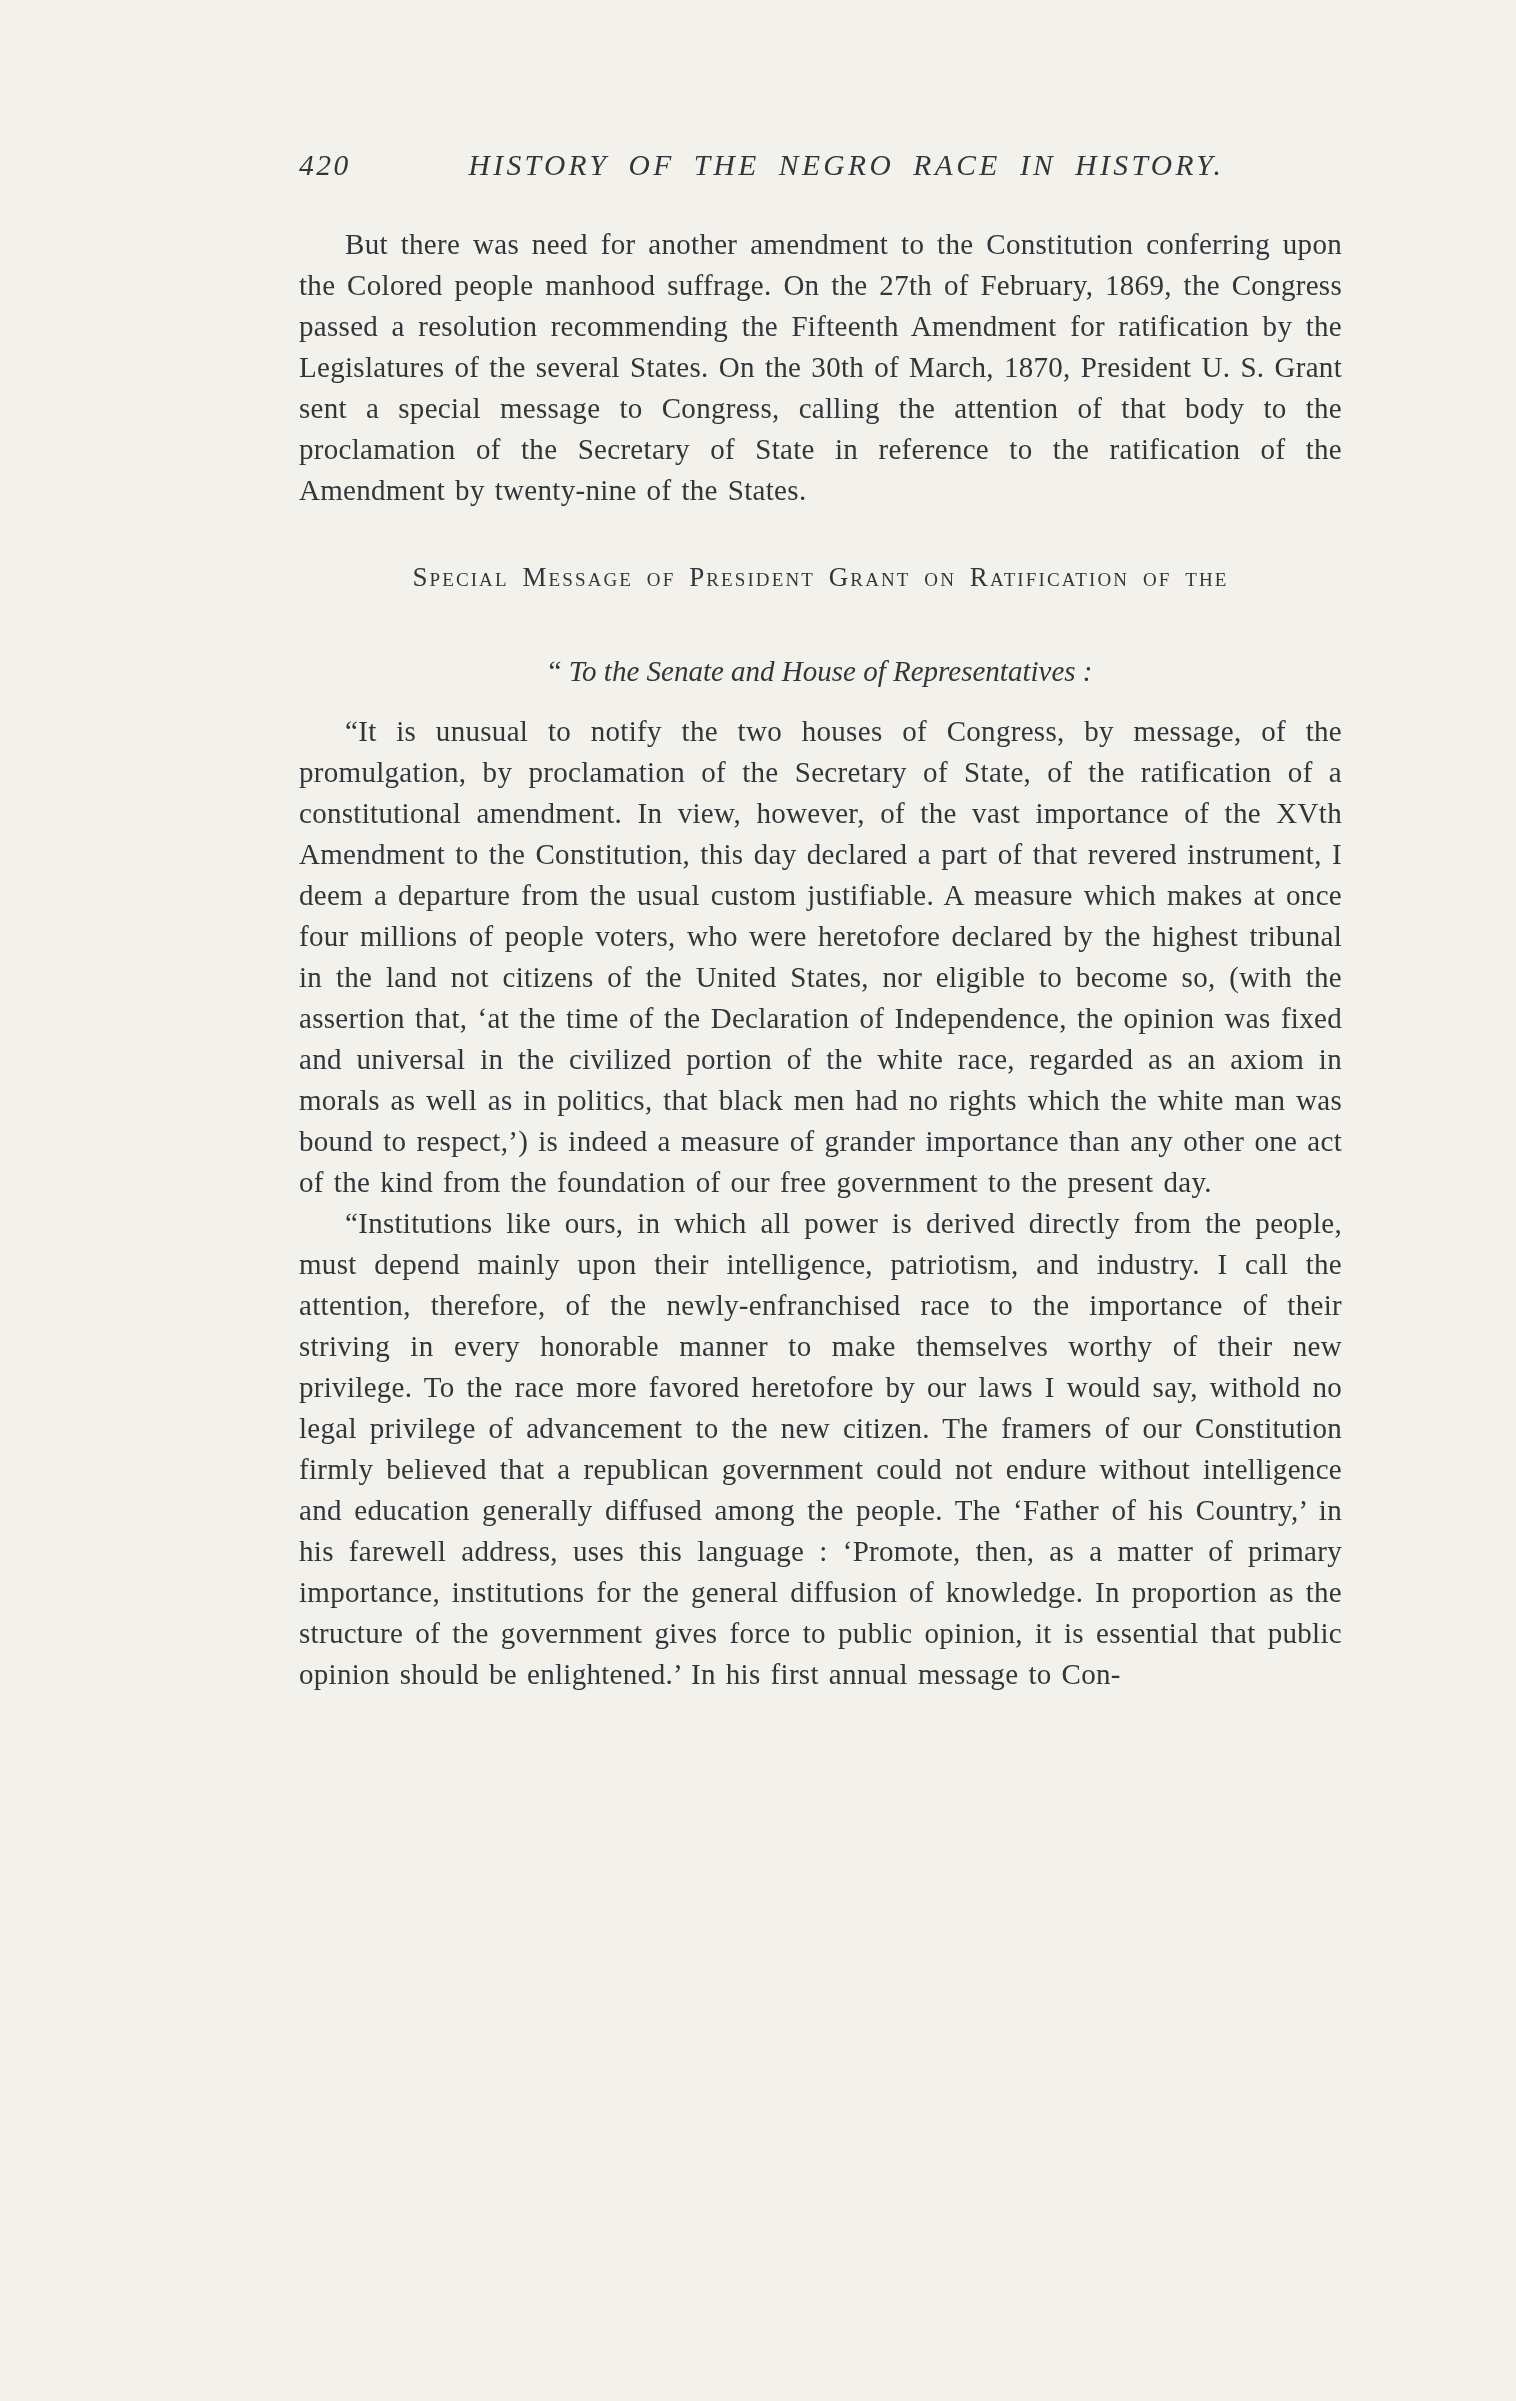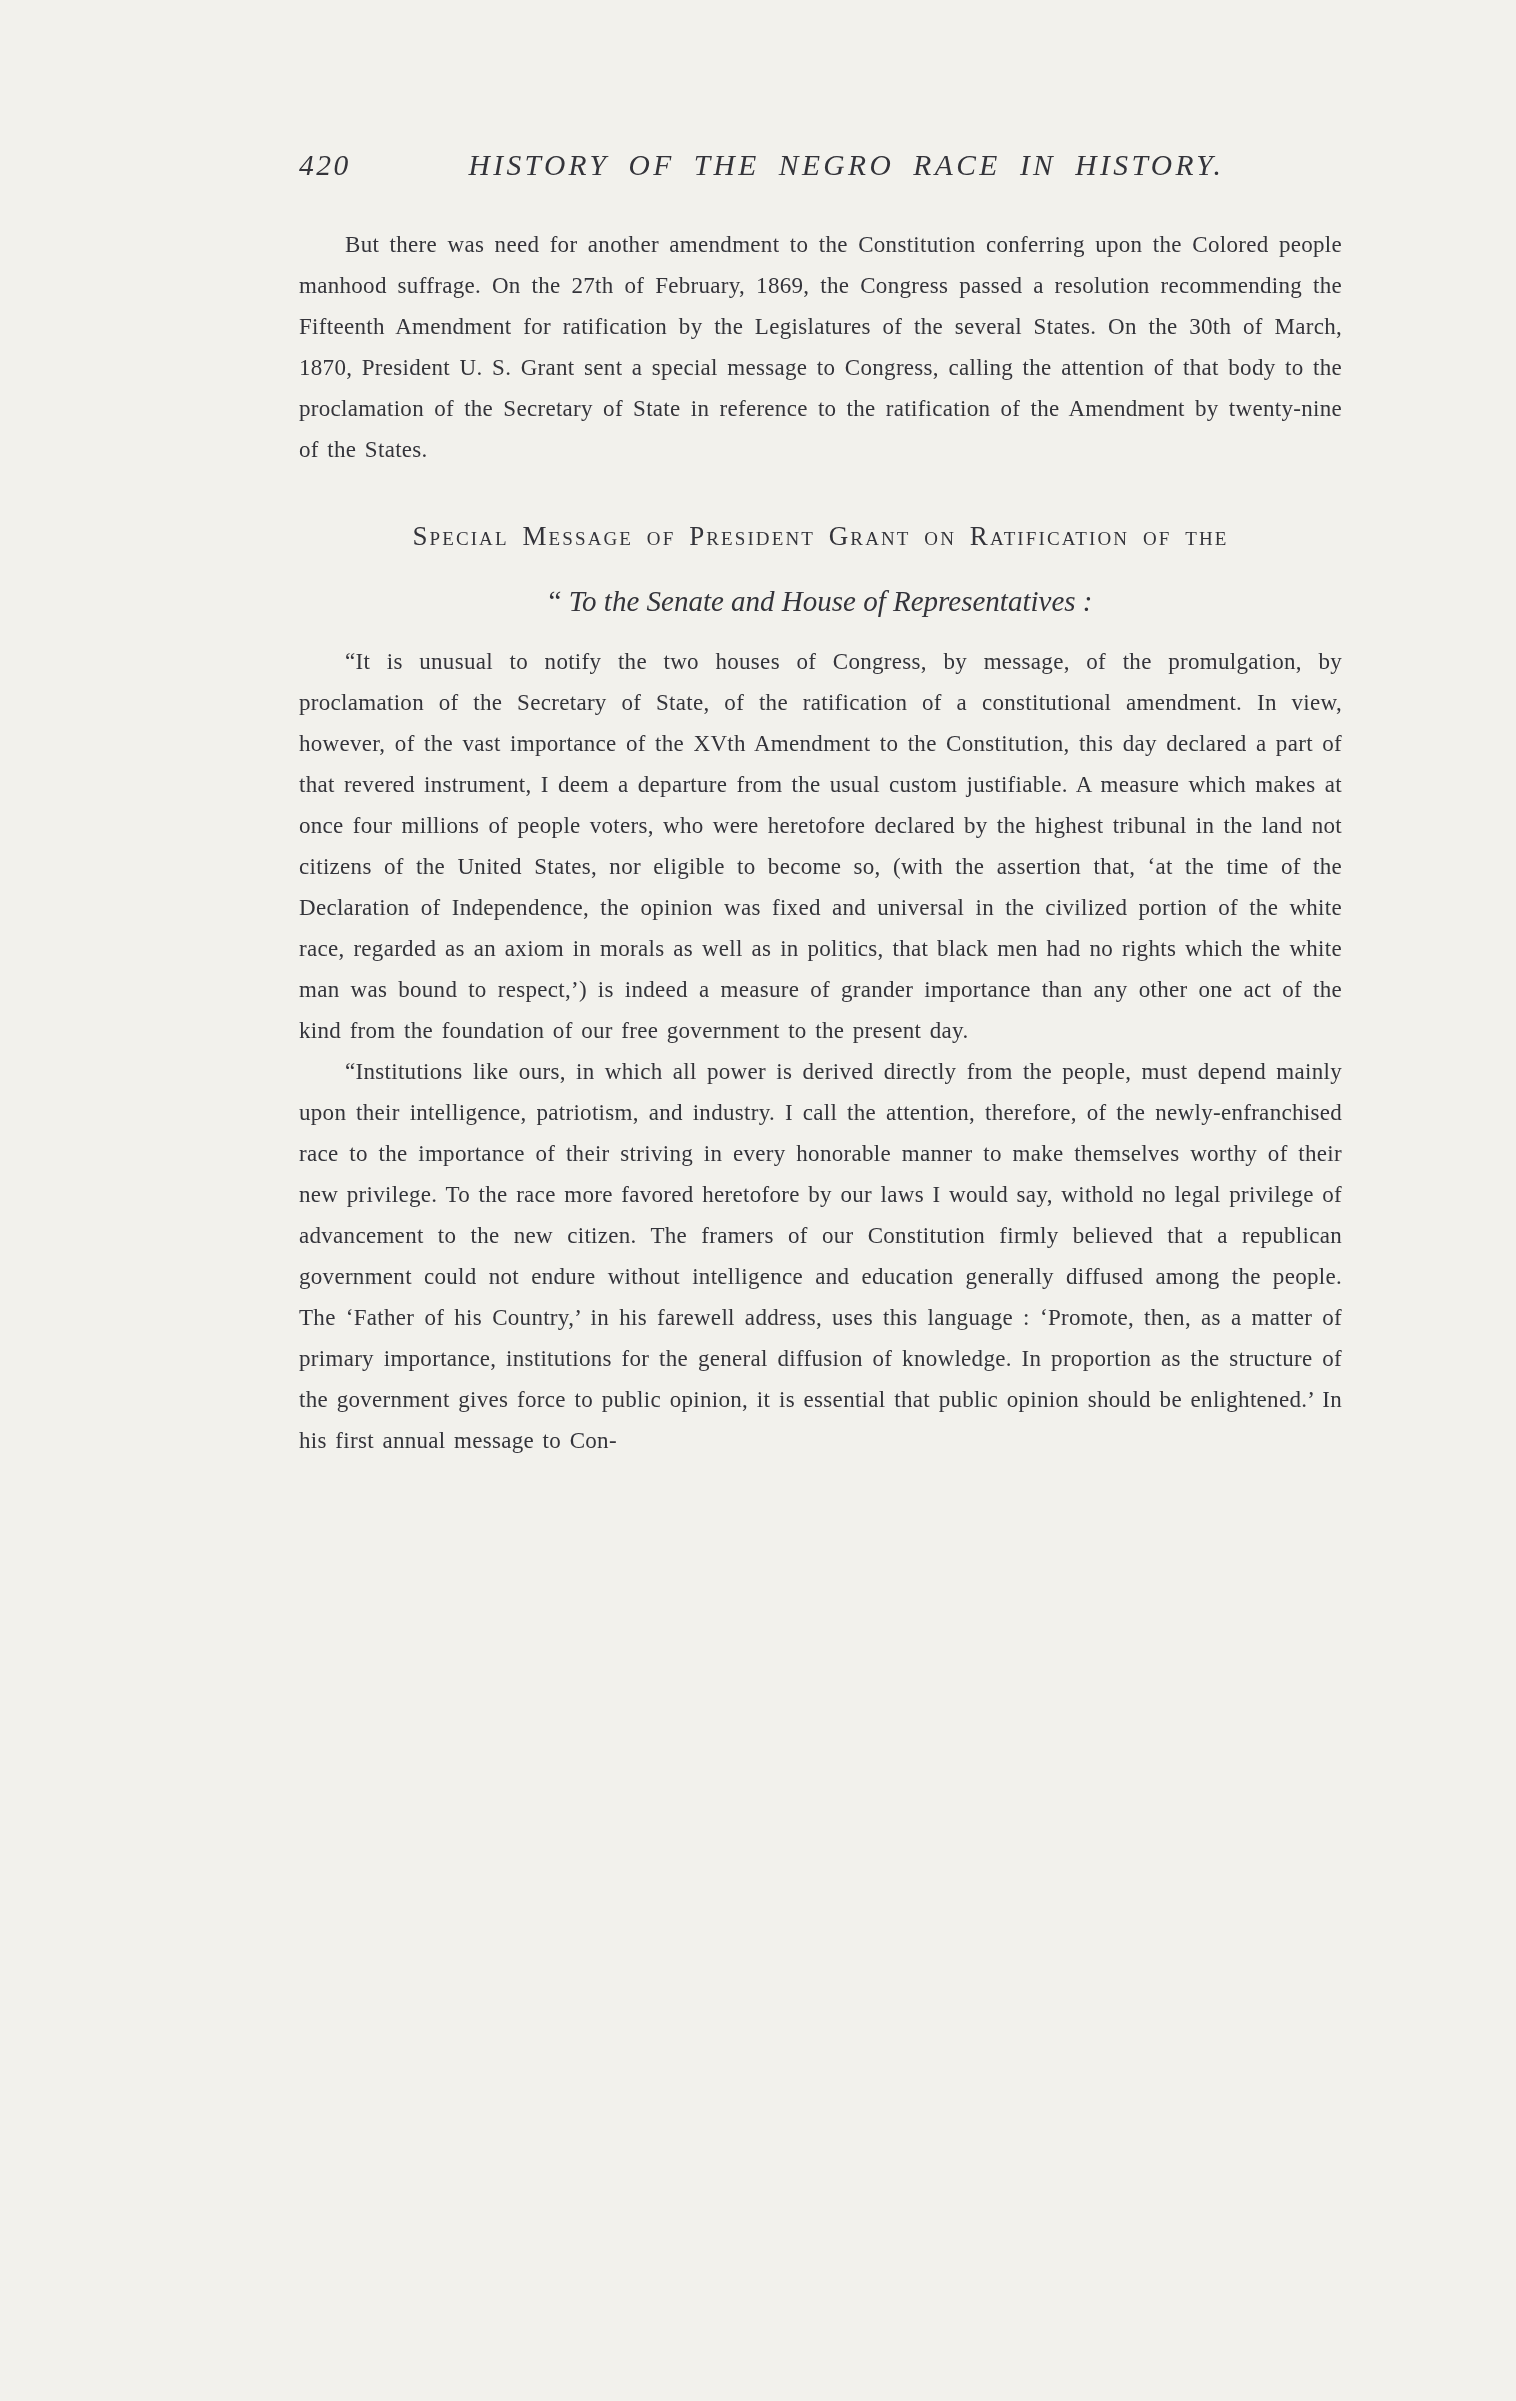--- a/index.html
+++ b/index.html
@@ -43,32 +43,32 @@
     letter-spacing:2.5px;
   }
   .head-title{
     flex:1 1 auto;
     text-align:center;
     letter-spacing:3.4px;
     word-spacing:8.4px;
   }
   .body-para{
     margin:0;
-    font-size:23px;
+    font-size:29px;
     line-height:41px;
     text-align:justify;
     letter-spacing:0.3px;
     word-spacing:2.5px;
   }
   .indented{
     text-indent:46px;
   }
   .section-heading{
     margin-top:47px;
-    margin-bottom:25px;
+    margin-bottom:54px;
     text-align:center;
     font-variant:small-caps;
     font-size:27px;
     line-height:39px;
     letter-spacing:2.1px;
     word-spacing:5px;
   }
   .heading-line{
     display:block;
   }

